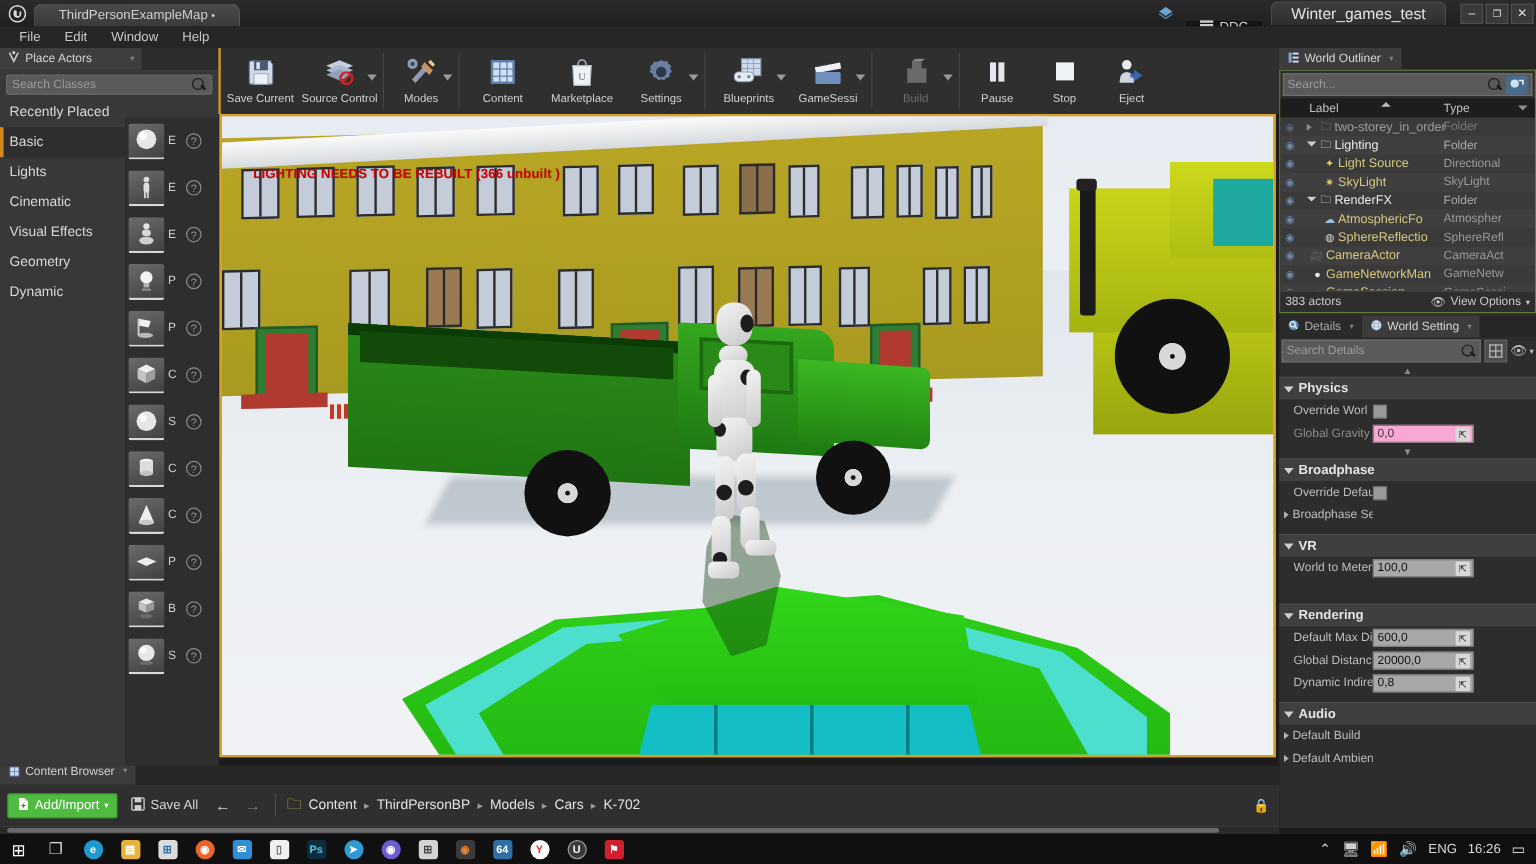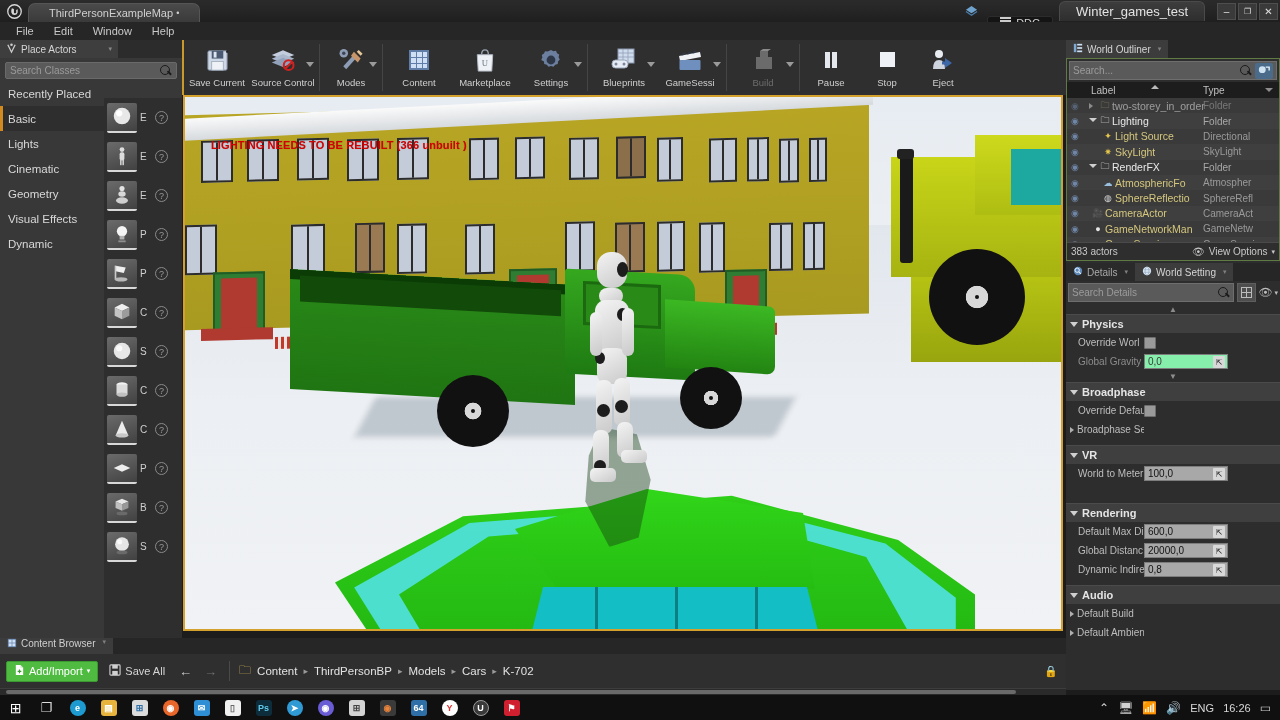--- a/index.html
+++ b/index.html
@@ -418,21 +418,21 @@
   .prow-tri { display:inline-block; width:0;height:0;margin-right:3px;
     border-left:4px solid #b0b0b0;border-top:3px solid transparent;border-bottom:3px solid transparent; }
   .checkbox {
     width: 12px; height: 12px; background: #9a9a9a; border: 1px solid #6e6e6e; border-radius: 1px;
   }
   .numfield {
     width: 84px; height: 15px; background: #a8a8a8; border: 1px solid #7d7d7d;
     display: flex; align-items: center; padding: 0 3px;
     color: #111; font-size: 10px; position: relative;
   }
-  .numfield.dim { background: #86efac; color:#3a3a3a; }
+  .numfield.dim { background: #f9a8d4; color:#3a3a3a; }
   .numfield .spin {
     position: absolute; right: 2px; top: 1px; width: 12px; height: 12px;
     background: #d8d8d8; border-radius: 1px; color:#222; font-size:8px;
     display:flex;align-items:center;justify-content:center;
   }
   .collapse-chev { height: 11px; display:flex;align-items:center;justify-content:center;color:#8f8f8f;font-size:8px; }
 
   
   .cb-tabbar {
     position: absolute; left: 0; top: 638px; width: 1066px; height: 16px;
@@ -555,22 +555,22 @@
     </div>
     <div class="search-classes">
       <input type="text" placeholder="Search Classes" style="">
       <span class="mag"></span>
     </div>
     <div class="cat-list">
       <div class="cat">Recently Placed</div>
       <div class="cat active">Basic</div>
       <div class="cat">Lights</div>
       <div class="cat">Cinematic</div>
+      <div class="cat">Visual Effects</div>
       <div class="cat">Geometry</div>
-      <div class="cat">Visual Effects</div>
       <div class="cat">Dynamic</div>
     </div>
     <div class="actor-col">
       <div class="actor-row">
         <div class="actor-thumb">
             <svg width="22" height="22" viewBox="0 0 24 24">
               <circle cx="12" cy="11" r="9" fill="#e8e8e8"></circle>
               <circle cx="9" cy="8" r="3.4" fill="#fff"></circle>
             </svg>
           </div>

